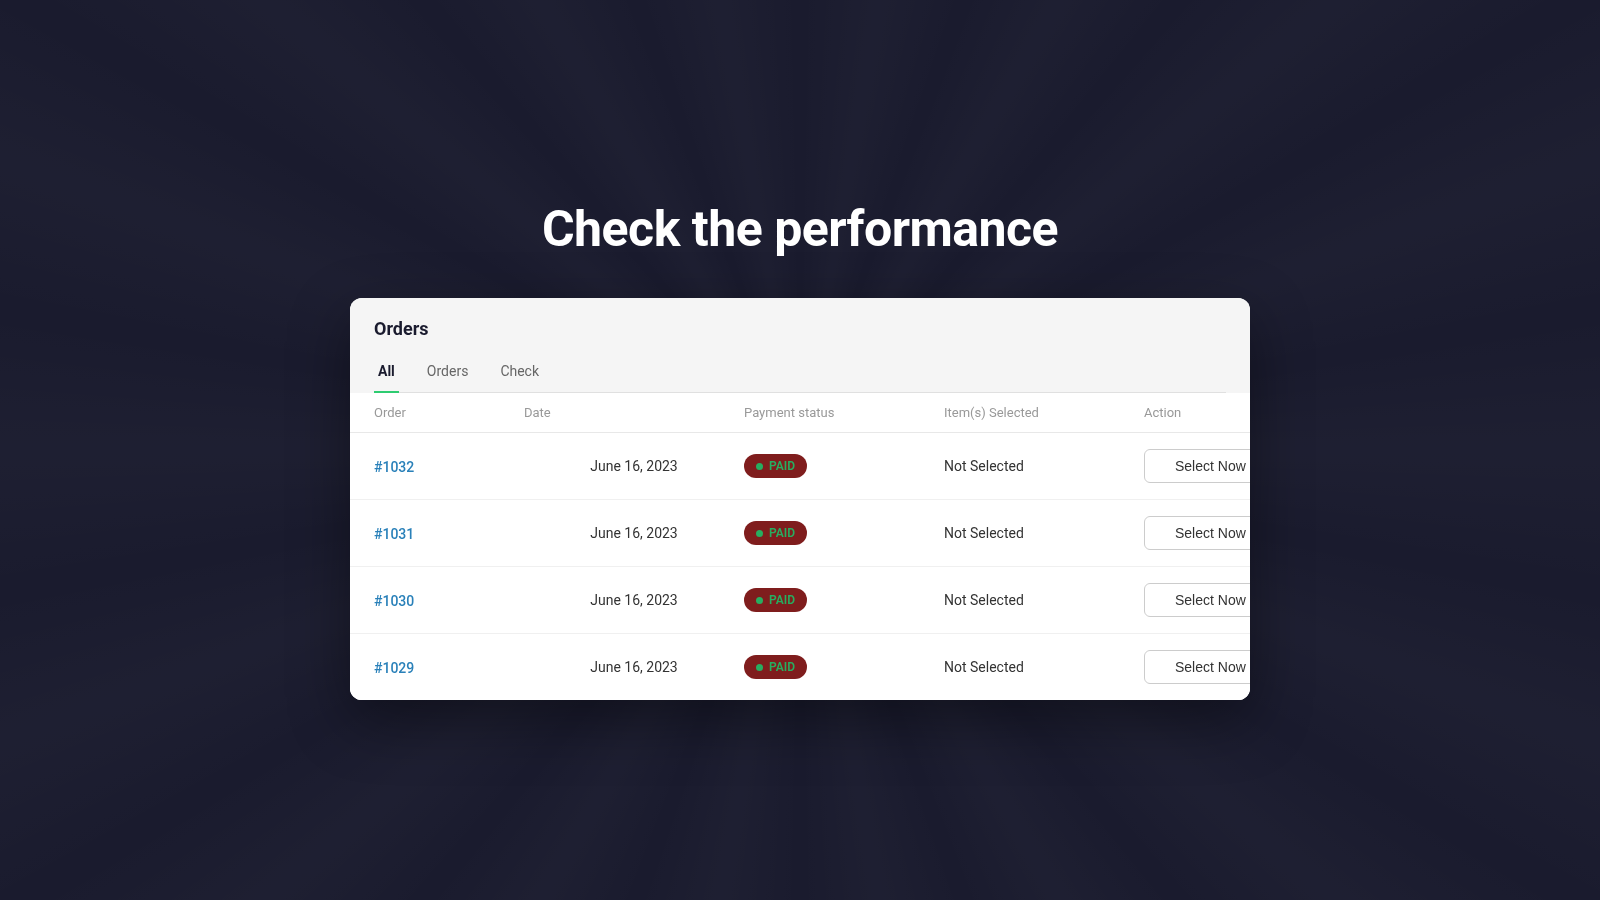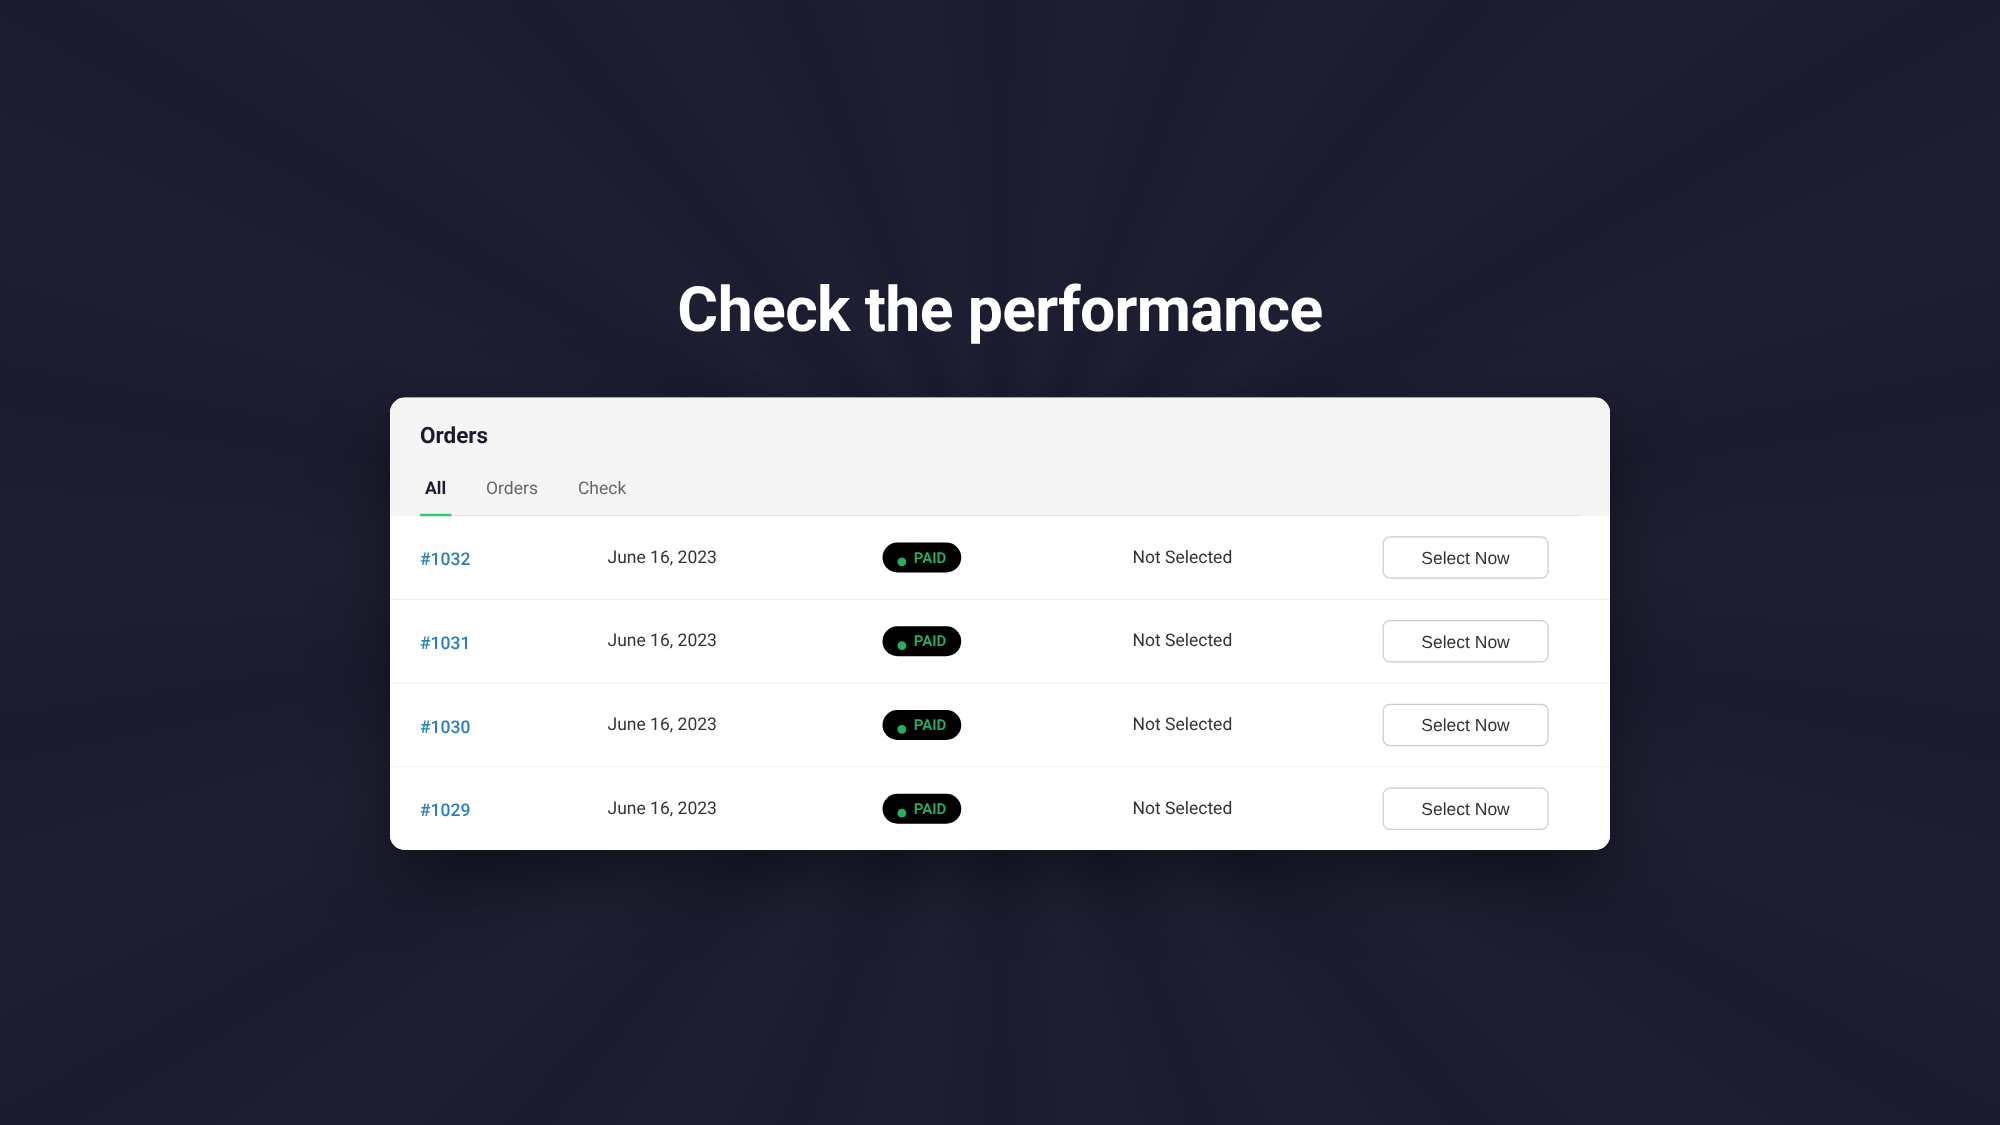--- a/index.html
+++ b/index.html
@@ -94,21 +94,21 @@
       color: #ffffff;
       font-size: 50px;
       font-weight: 700;
       margin-bottom: 40px;
       letter-spacing: -0.5px;
     }
 
     .orders-card {
       background: #f5f5f5;
       border-radius: 12px;
-      width: 976px;
+      width: 900px;
       box-shadow: 0 20px 60px rgba(0,0,0,0.4);
       overflow: hidden;
     }
 
     .orders-header {
       padding: 20px 24px 0 24px;
       background: #f5f5f5;
     }
 
     .orders-title {
@@ -174,27 +174,28 @@
     .order-link {
       color: #2980b9;
       text-decoration: none;
       font-size: 14px;
       font-weight: 500;
     }
 
     .date-cell {
       font-size: 14px;
       color: #333;
+      text-align: center;
     }
 
     .payment-badge {
       display: inline-flex;
-      align-items: flex-end;
+      align-items: center;
       gap: 6px;
-      background: #000000;
+      background: #7f1d1d;
       color: #27ae60;
       padding: 5px 12px;
       border-radius: 20px;
       font-size: 12px;
       font-weight: 600;
     }
 
     .badge-dot {
       width: 7px;
       height: 7px;
@@ -231,20 +232,27 @@
     <div class="orders-header">
       <div class="orders-title">Orders</div>
       <div class="tabs">
         <div class="tab active">All</div>
         <div class="tab">Orders</div>
         <div class="tab">Check</div>
       </div>
     </div>
 
     <div class="table-container">
+      <div class="table-header">
+        <div class="table-header-cell">Order</div>
+        <div class="table-header-cell">Date</div>
+        <div class="table-header-cell">Payment status</div>
+        <div class="table-header-cell">Item(s) Selected</div>
+        <div class="table-header-cell">Action</div>
+      </div>
 
       <div class="table-row">
         <div class="order-cell">
           <a class="order-link" href="#">#1032</a>
         </div>
         <div class="date-cell">June 16, 2023</div>
         <div class="payment-cell">
           <span class="payment-badge">
             <span class="badge-dot"></span>
             <span>PAID</span>

